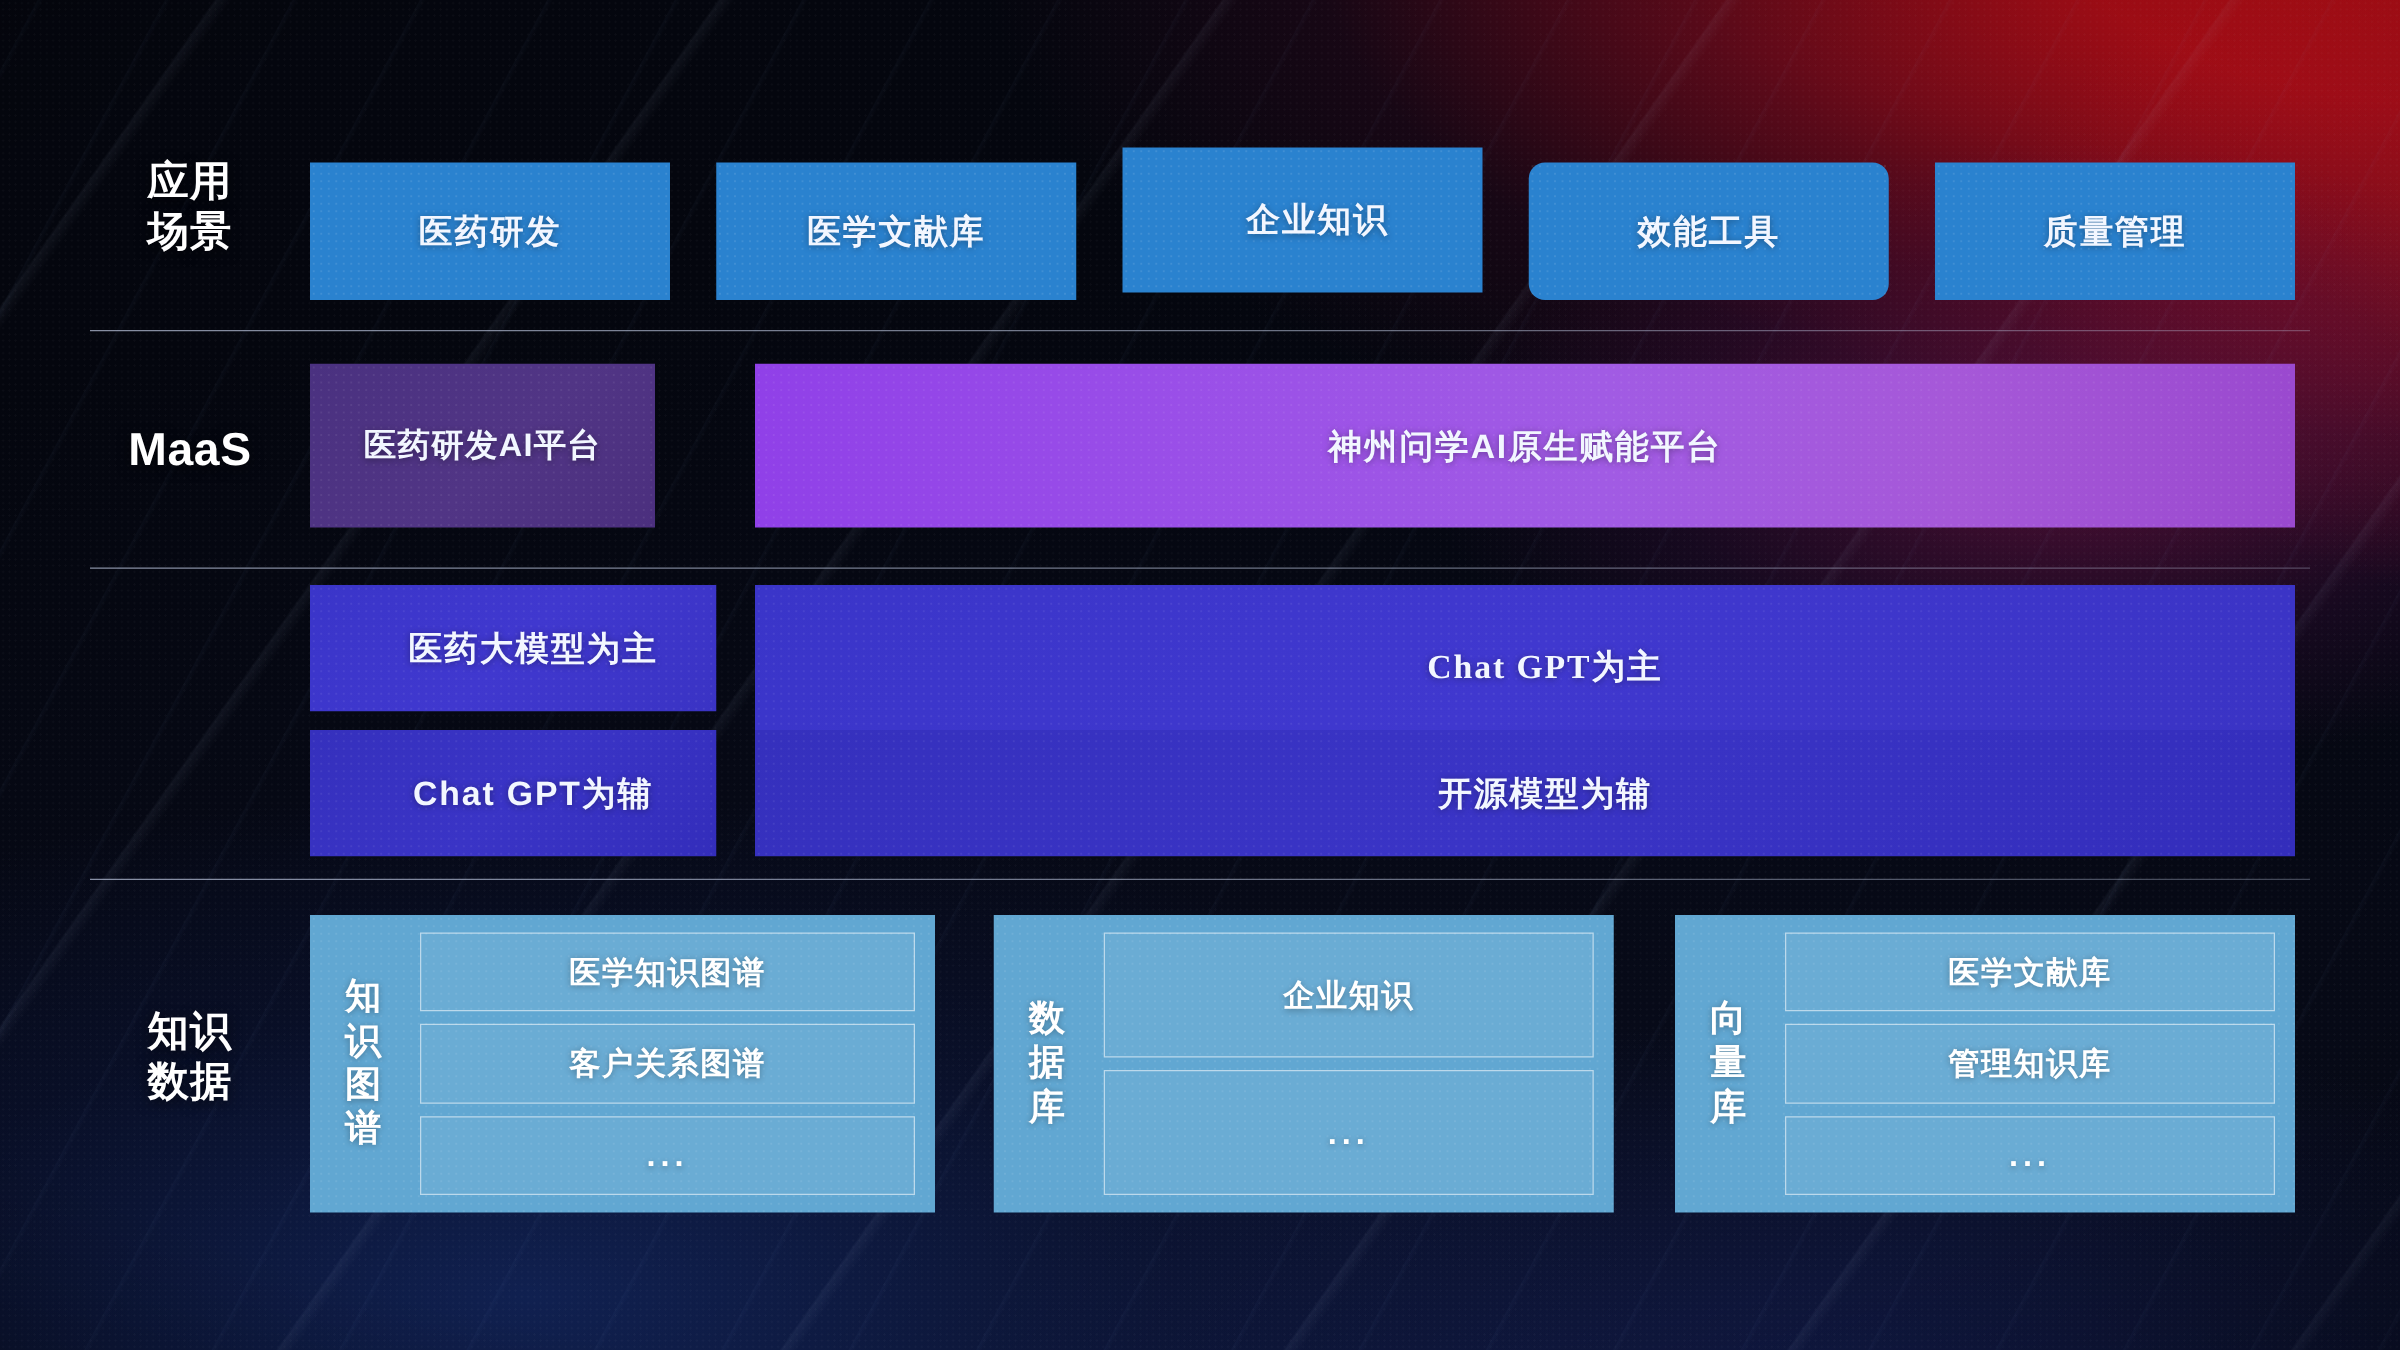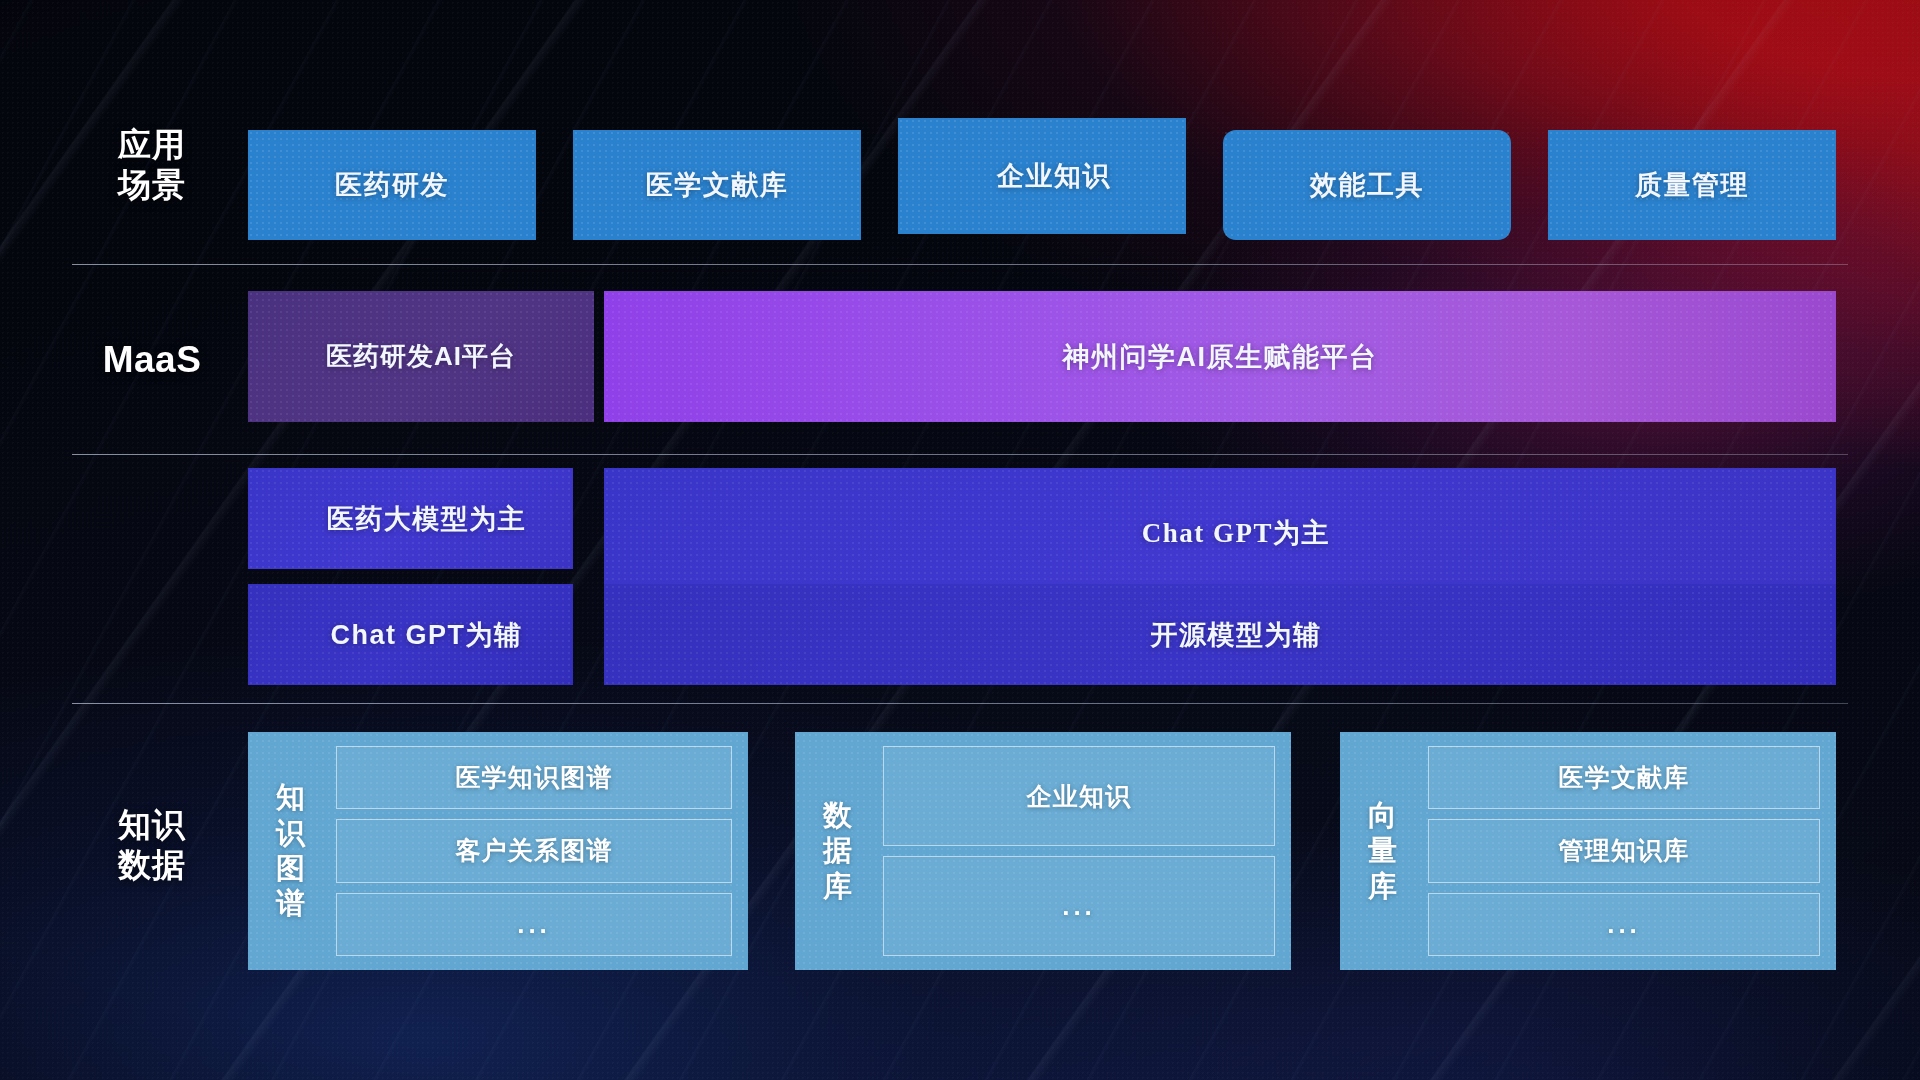--- a/index.html
+++ b/index.html
@@ -233,21 +233,21 @@
     <div class="card app-card" style="left:248px;  top:130px; width:288px; height:110px;">医药研发</div>
     <div class="card app-card" style="left:573px;  top:130px; width:288px; height:110px;">医学文献库</div>
     <div class="card app-card" style="left:898px;  top:118px; width:288px; height:116px;padding-left:24px;">企业知识</div>
     <div class="card app-card" style="left:1223px; top:130px; width:288px; height:110px;border-radius:13px;">效能工具</div>
     <div class="card app-card" style="left:1548px; top:130px; width:288px; height:110px;">质量管理</div>
 
     <div class="divider" style="top:264px;"></div>
 
     <div class="row-label latin" style="top:337px;">MaaS</div>
 
-    <div class="card maas-left" style="left:248px; top:291px; width:346px; height:131px;">医药研发AI平台</div>
+    <div class="card maas-left" style="left:248px; top:291px; width:276px; height:131px;">医药研发AI平台</div>
     <div class="card maas-right" style="left:604px; top:291px; width:1232px; height:131px;">神州问学AI原生赋能平台</div>
 
     <div class="divider" style="top:454px;"></div>
 
 
     <div class="card algo-card" style="left:248px; top:468px; width:325px; height:101px;">医药大模型为主</div>
     <div class="card algo-card" style="left:604px; top:468px; width:1232px; height:129px;font-family:Liberation Serif, serif;">Chat GPT为主</div>
 
     <div class="card algo-card dark" style="left:248px; top:584px; width:325px; height:101px;">Chat GPT为辅</div>
     <div class="card algo-card dark" style="left:604px; top:584px; width:1232px; height:101px;">开源模型为辅</div>

